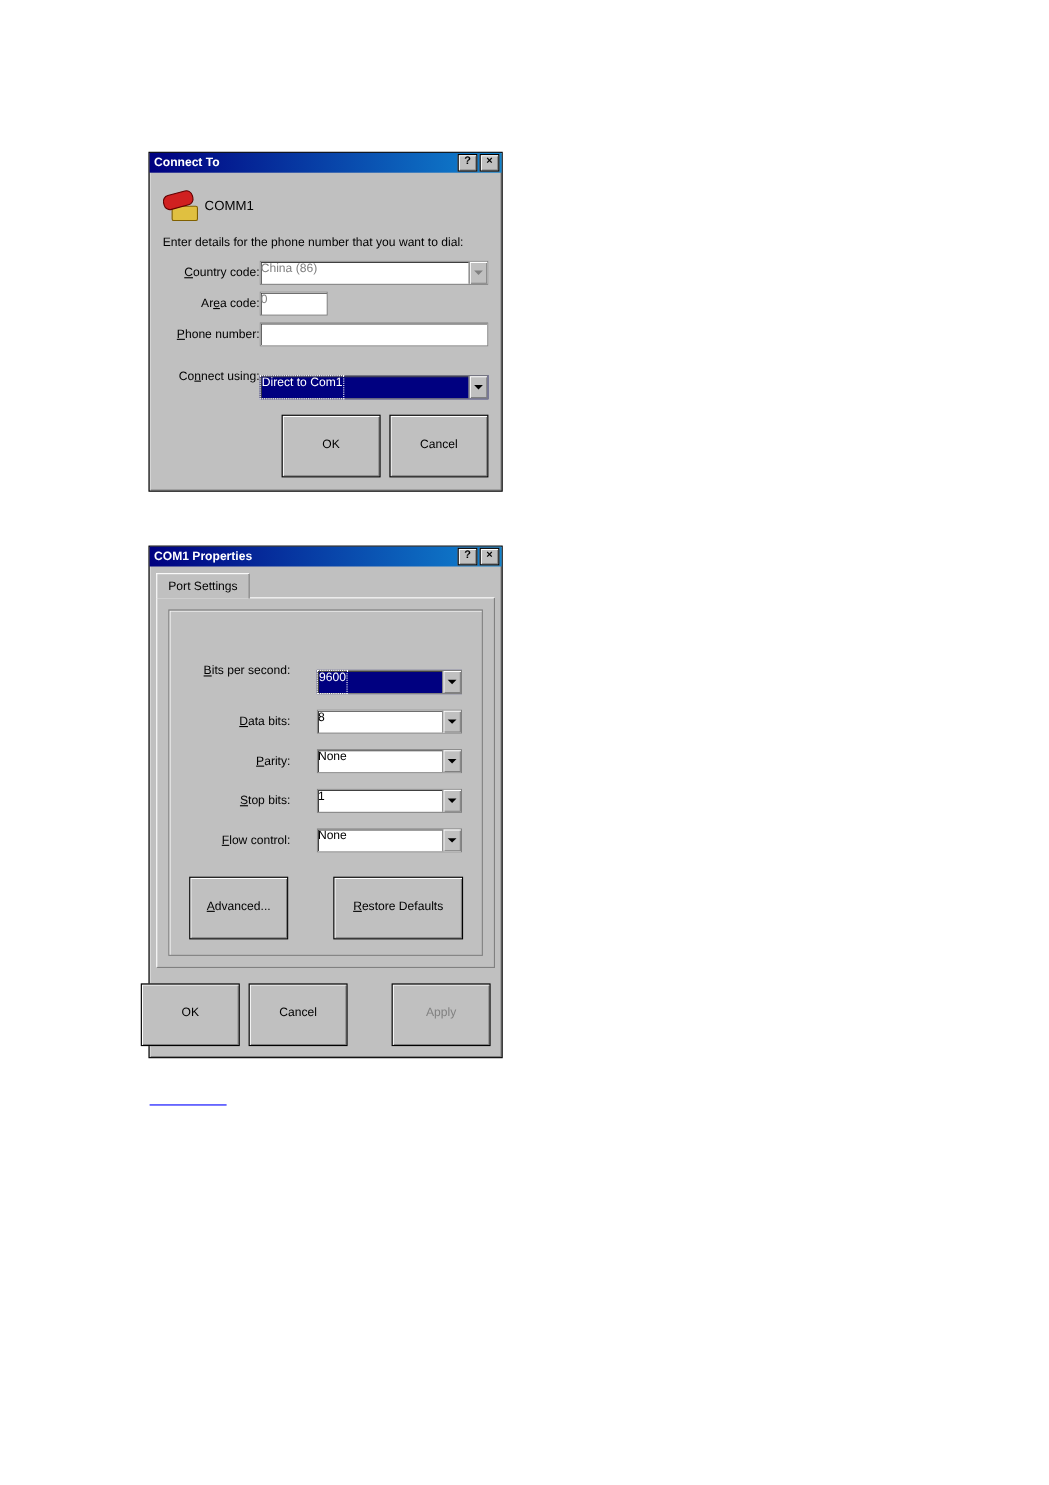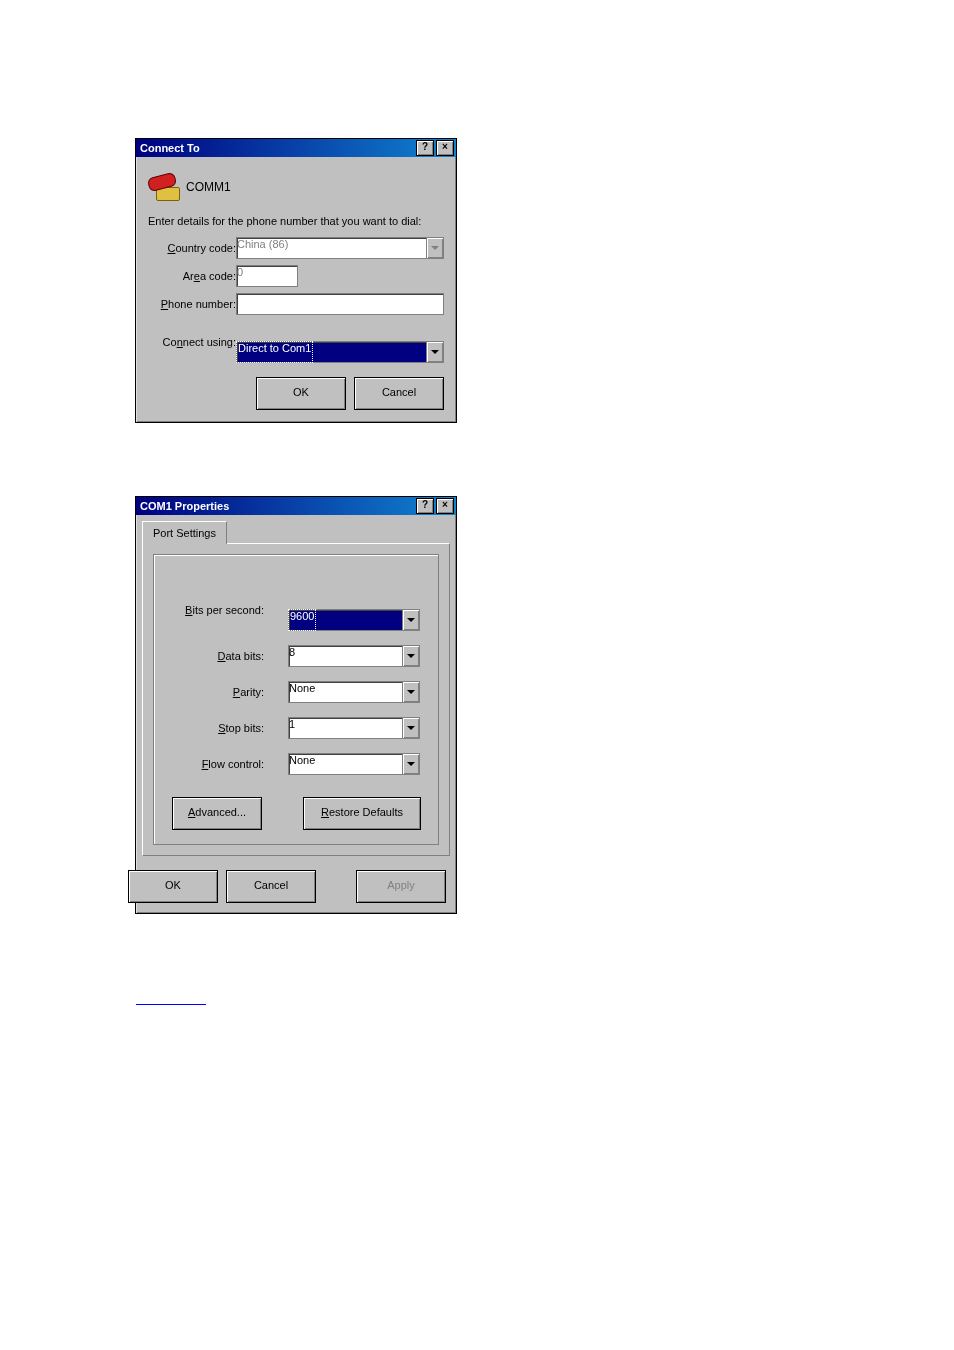--- a/index.html
+++ b/index.html
@@ -112,21 +112,21 @@
     margin-top: 14px;
   }
   .btn {
     min-width: 72px;
     height: 23px;
     background: #c0c0c0;
     border: 1px solid #000;
     box-shadow: inset 1px 1px 0 #fff, inset -1px -1px 0 #808080;
     text-align: center;
     line-height: 21px;
-    padding: 4px 8px;
+    padding: 16px 8px;
   }
   .btn.disabled { color: #808080; margin-left: 32px; }
 
   
   .phoneicon {
     width: 32px; height: 28px; position: relative; margin-right: 6px;
   }
   .phoneicon .base {
     position: absolute; left: 8px; top: 14px; width: 22px; height: 12px;
     background: #e0c040; border: 1px solid #806000; border-radius: 2px;

